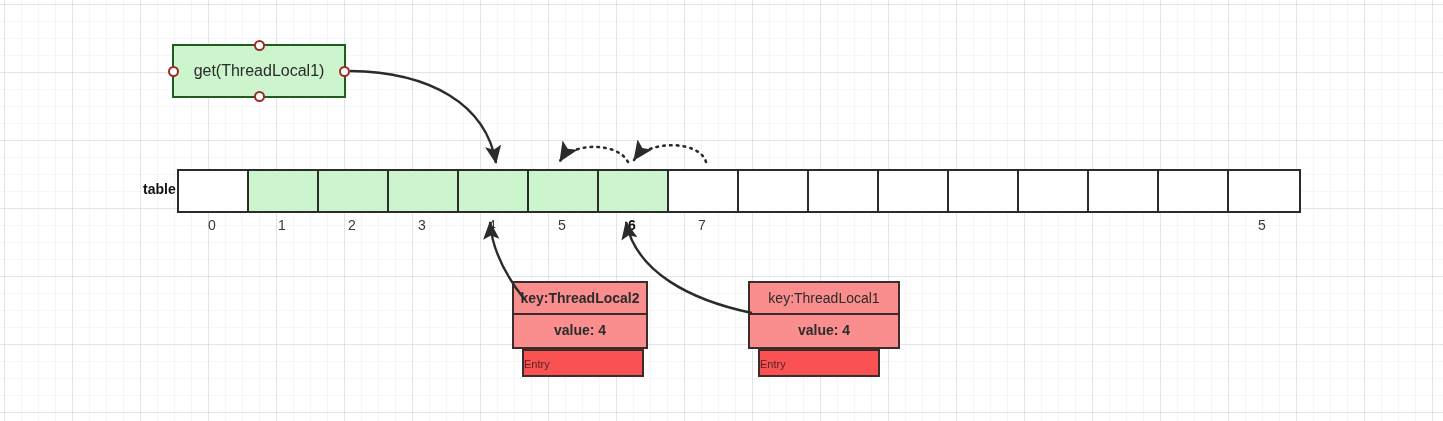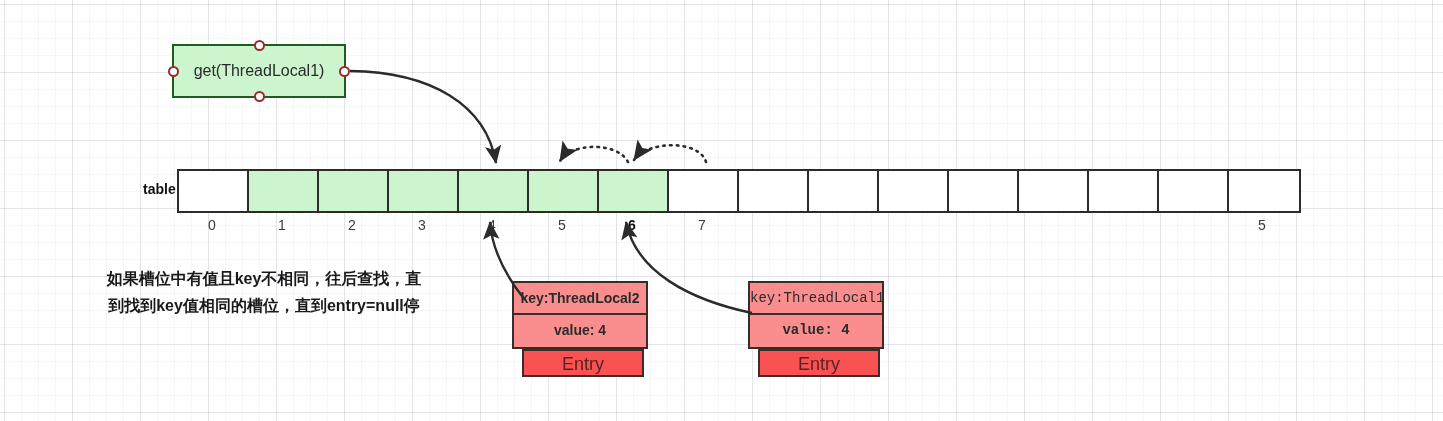--- a/index.html
+++ b/index.html
@@ -143,34 +143,34 @@
     font-size: 14px;
     color: #2b2b2b;
     box-sizing: border-box;
   }
   .entry-card .kv .key { border-bottom: 2px solid #3b2b2b; }
   .entry-card .kv .key.bold,
   .entry-card .kv .val.bold { font-weight: bold; }
   .entry-card .entrybar {
     height: 28px;
     line-height: 26px;
-    text-align: center;
-    font-size: 18px;
+    text-align: left;
+    font-size: 11px;
     color: #5a2222;
     background: #fa5252;
     border: 2px solid #3b2b2b;
     box-sizing: border-box;
   }
 
   #entry-left  { left: 512px; top: 281px; }
   #entry-left  .kv { width: 136px; }
   #entry-left  .entrybar { width: 122px; margin-left: 10px; }
 
   #entry-right { left: 748px; top: 281px; }
-  #entry-right .kv { width: 136px; font-family: Liberation Mono, monospace; }
+  #entry-right .kv { width: 152px; }
   #entry-right .entrybar { width: 122px; margin-left: 10px; }
 
   svg.overlay {
     position: absolute;
     left: 0; top: 0;
     width: 1443px;
     height: 421px;
     pointer-events: none;
   }
 </style>
@@ -223,22 +223,22 @@
       <div class="idx"></div>
       <div class="idx"></div>
       <div class="idx"></div>
       <div class="idx"></div>
       <div class="idx"></div>
       <div class="idx"></div>
       <div class="idx">5</div>
     </div>
 
   <div id="note">
-    <span>如果槽位中有值且key不相同，往后查找，直</span><br>
-    <span>到找到key值相同的槽位，直到entry=null停</span><br>
+    <br>
+    <br>
   </div>
 
   <div class="entry-card" id="entry-left">
     <div class="kv">
       <div class="key bold">key:ThreadLocal2</div>
       <div class="val bold">value: 4</div>
     </div>
     <div class="entrybar">Entry</div>
   </div>
 

